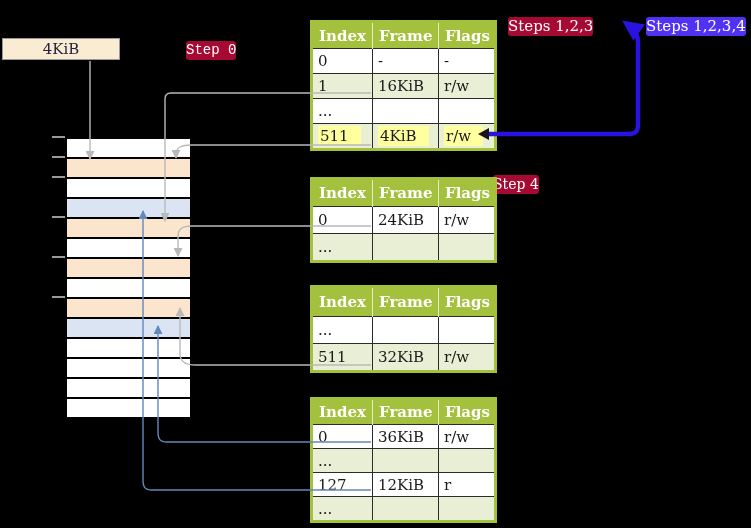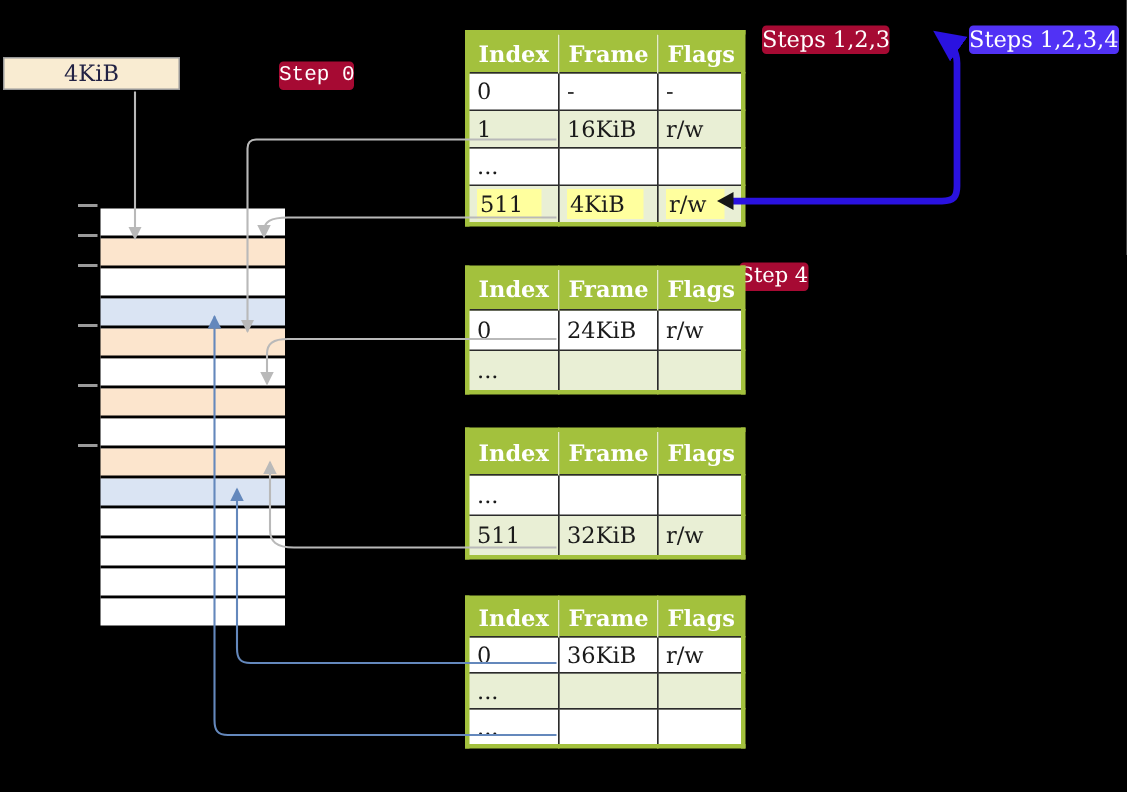--- a/index.html
+++ b/index.html
@@ -170,20 +170,25 @@
           <td class="col-index">0</td>
           <td class="col-frame">36KiB</td>
           <td class="col-flags">r/w</td>
         </tr>
         <tr>
           <td class="col-index">...</td>
           <td class="col-frame"></td>
           <td class="col-flags"></td>
         </tr>
         <tr>
+          <td class="col-index">127</td>
+          <td class="col-frame">12KiB</td>
+          <td class="col-flags">r</td>
+        </tr>
+        <tr>
           <td class="col-index">...</td>
           <td class="col-frame"></td>
           <td class="col-flags"></td>
         </tr>
       </tbody>
     </table>
 
   <svg id="arrows" width="751" height="528" viewBox="0 0 751 528">
     <defs>
       <marker id="ah-gray" markerUnits="userSpaceOnUse" markerWidth="10" markerHeight="9" refX="8" refY="4.5" orient="auto">

